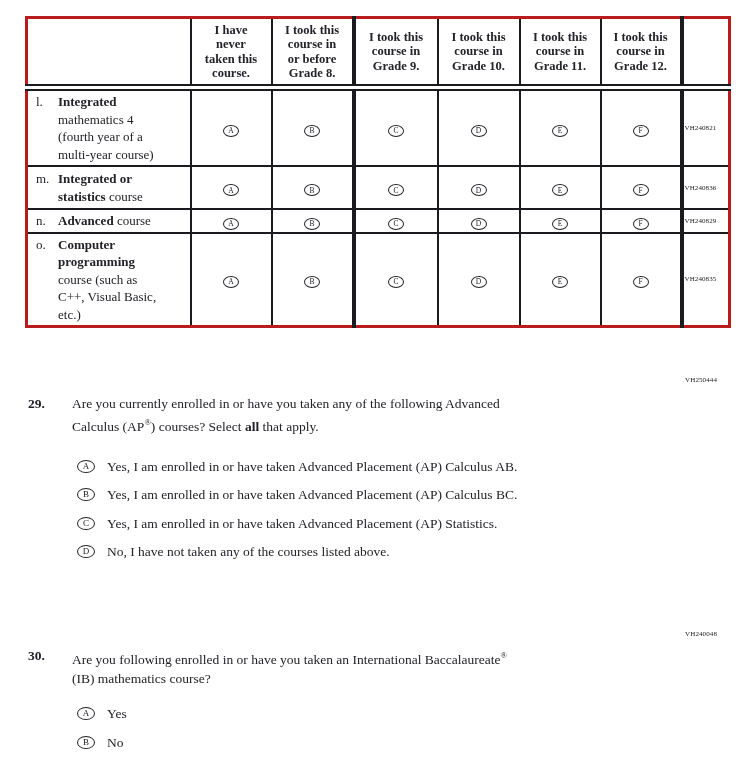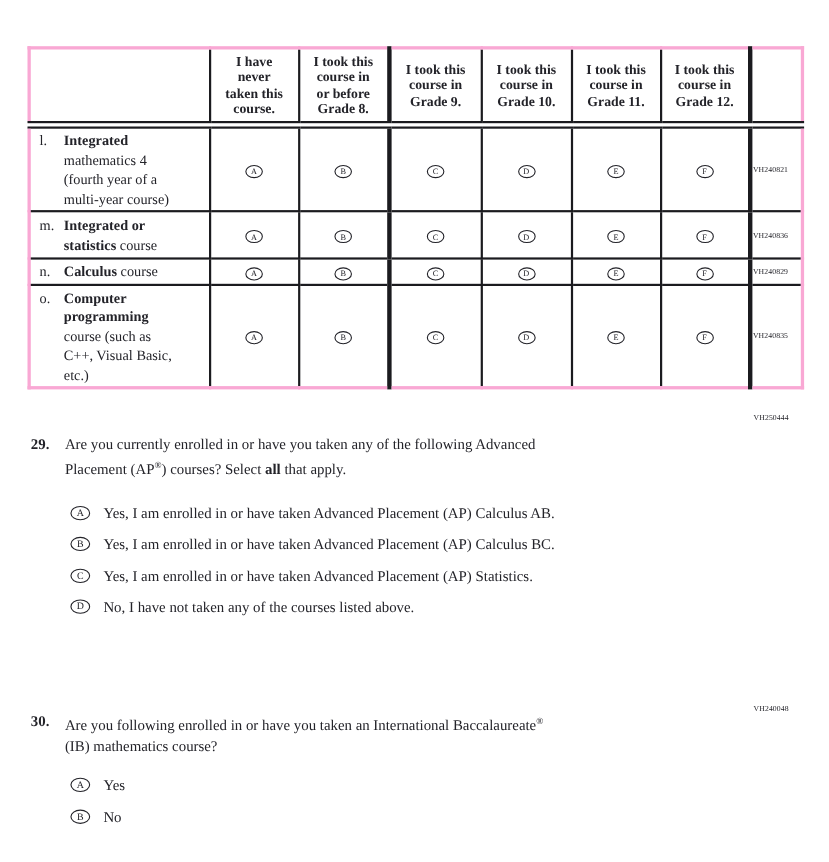--- a/index.html
+++ b/index.html
@@ -9,22 +9,21 @@
     font-family:"Liberation Serif", serif;
     color:#232329;
   }
   .page { position:absolute; inset:0; }
 
   
   .grid-table {
     position:absolute; top:16px; left:25px;
     border-collapse:collapse; table-layout:fixed;
     width:703px;
-    border:3px solid #f9a8d4;
-    margin-top:26px;
+    border:3px solid #b91c1c;
   }
   .grid-table th, .grid-table td {
     border:2px solid #1b1b1f;
     vertical-align:middle;
     overflow:hidden;
   }
   .grid-table thead th {
     border-bottom:7px double #1b1b1f;
     font-weight:bold; font-size:12.5px; line-height:14.5px;
     text-align:center; padding:2px 1px;
@@ -57,27 +56,27 @@
   tr.row-m  td { height:43px; }
   tr.row-n  td { height:21px; }
   tr.row-o  td { height:94px; }
 
   
   .vh-code {
     position:absolute; right:37px;
     font-size:7px; letter-spacing:0.1px;
   }
   .q29-code { top:376px; }
-  .q30-code { top:630px;margin-top:10px; }
+  .q30-code { top:630px; }
 
   .question { position:absolute; left:28px; display:flex; }
   .q29 { top:394px; }
   .q30 { top:646px; }
 
-  .qnum { font-weight:bold; font-size:13.5px; width:22px; flex:none; margin-right:9px; line-height:19px; }
+  .qnum { font-weight:bold; font-size:13.5px; width:22px; flex:none; margin-right:22px; line-height:19px; }
   .qbody { font-size:13.5px; }
   .qlines div { line-height:19px; white-space:nowrap; }
   .qlines b { font-weight:bold; }
   .qlines sup { font-size:8.5px; }
 
   .q-options { margin-top:22px; }
   .q30 .q-options { margin-top:17px; }
   .q-option {
     display:flex; align-items:center;
     margin-bottom:11px; line-height:17.5px; font-size:13.5px;
@@ -162,21 +161,21 @@
         <td class="opt-cell thickl"><span class="bubble">C</span></td>
         <td class="opt-cell"><span class="bubble">D</span></td>
         <td class="opt-cell"><span class="bubble">E</span></td>
         <td class="opt-cell"><span class="bubble">F</span></td>
         <td class="id-cell thickl">VH240836</td>
       </tr>
       <tr class="row-n">
         <td class="rowlabel">
           <div class="cellflex">
               <span class="letter">n.</span>
-              <span><b>Calculus</b><span> course</span></span>
+              <span><b>Advanced</b><span> course</span></span>
             </div>
         </td>
         <td class="opt-cell"><span class="bubble">A</span></td>
         <td class="opt-cell"><span class="bubble">B</span></td>
         <td class="opt-cell thickl"><span class="bubble">C</span></td>
         <td class="opt-cell"><span class="bubble">D</span></td>
         <td class="opt-cell"><span class="bubble">E</span></td>
         <td class="opt-cell"><span class="bubble">F</span></td>
         <td class="id-cell thickl">VH240829</td>
       </tr>
@@ -202,21 +201,21 @@
     </tbody>
   </table>
 
   <div class="vh-code q29-code">VH250444</div>
 
   <div class="question q29">
     <div class="qnum">29.</div>
     <div class="qbody">
       <div class="qlines">
           <div><span>Are you currently enrolled in or have you taken any of the following Advanced</span></div>
-          <div><span>Placement (AP</span><sup>®</sup><span>) courses? Select </span><b>all</b><span> that apply.</span></div>
+          <div><span>Calculus (AP</span><sup>®</sup><span>) courses? Select </span><b>all</b><span> that apply.</span></div>
         </div>
       <div class="q-options">
         <div class="q-option">
           <span class="bubble">A</span>
           <span>Yes, I am enrolled in or have taken Advanced Placement (AP) Calculus AB.</span>
         </div>
         <div class="q-option">
           <span class="bubble">B</span>
           <span>Yes, I am enrolled in or have taken Advanced Placement (AP) Calculus BC.</span>
         </div>

